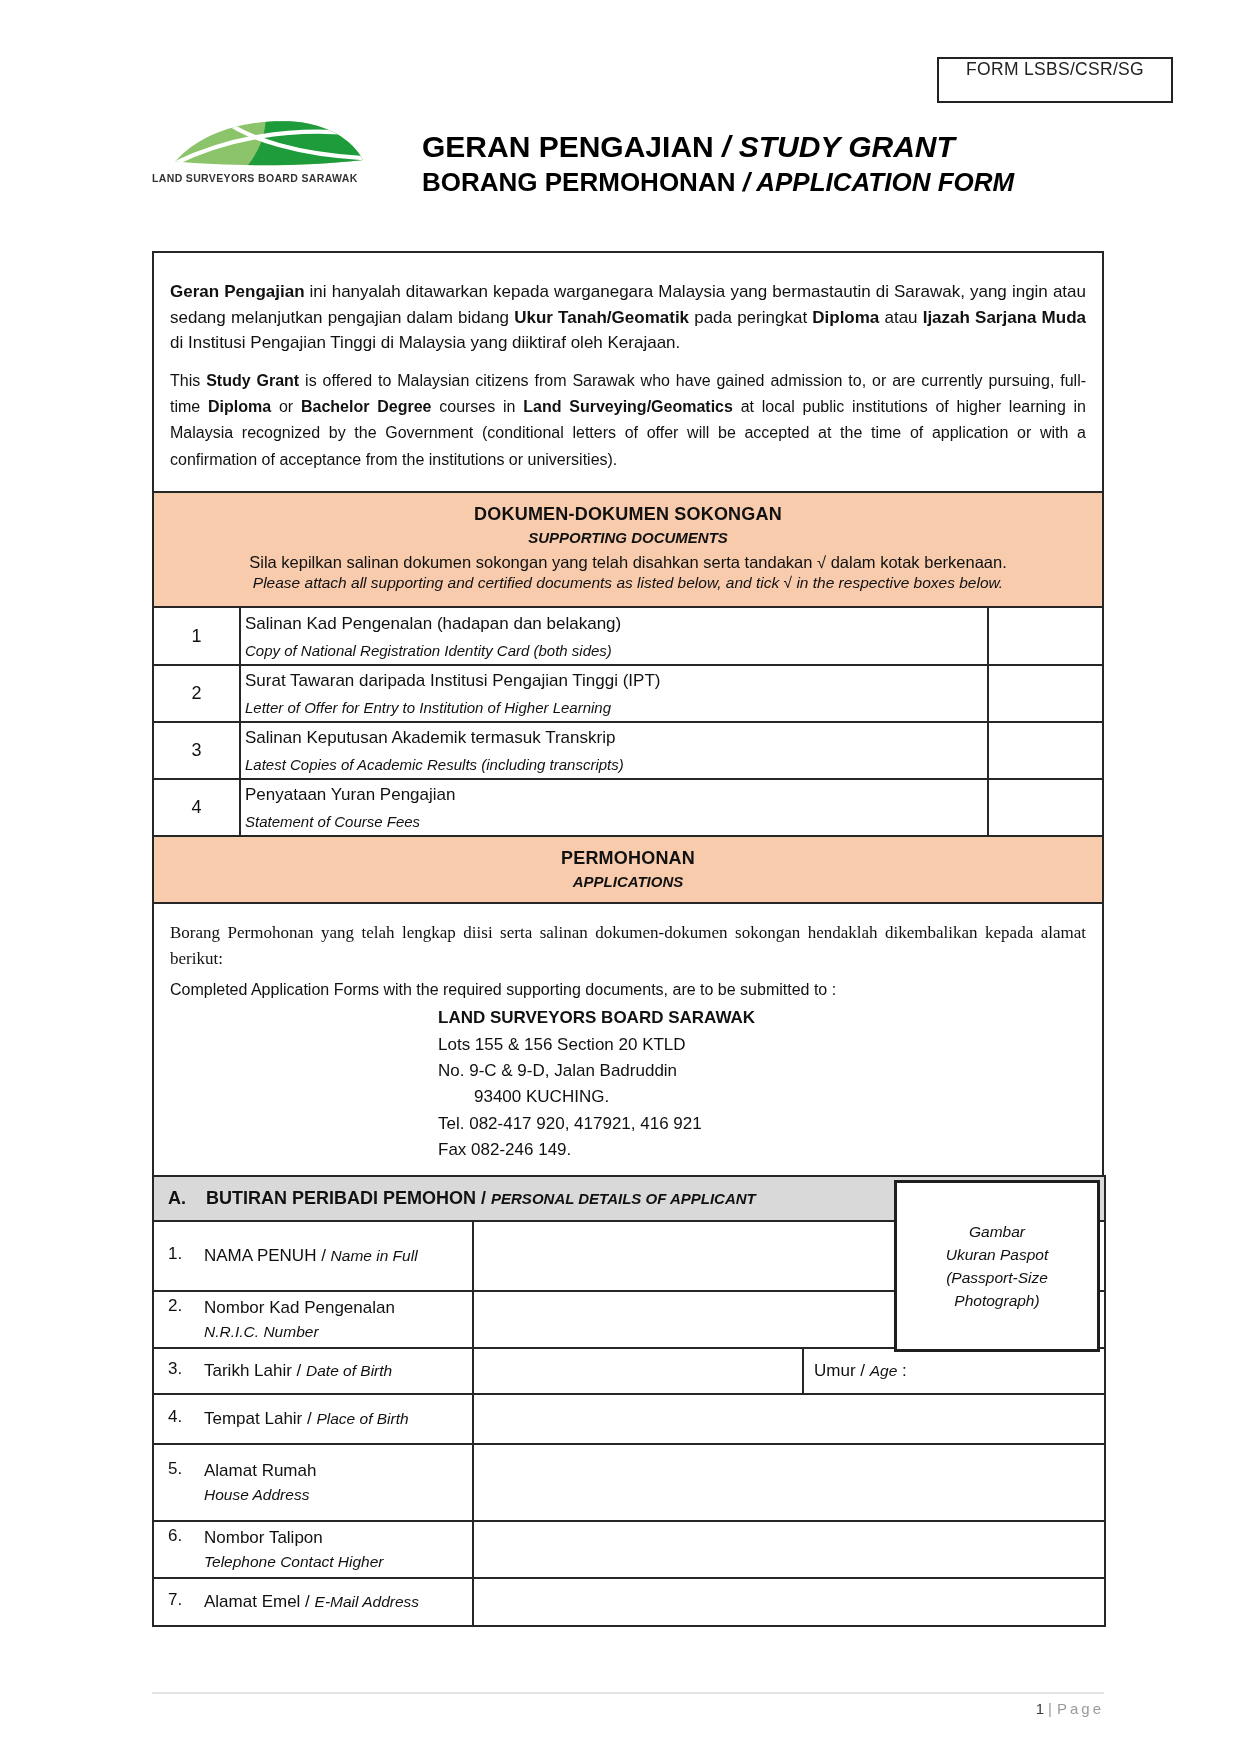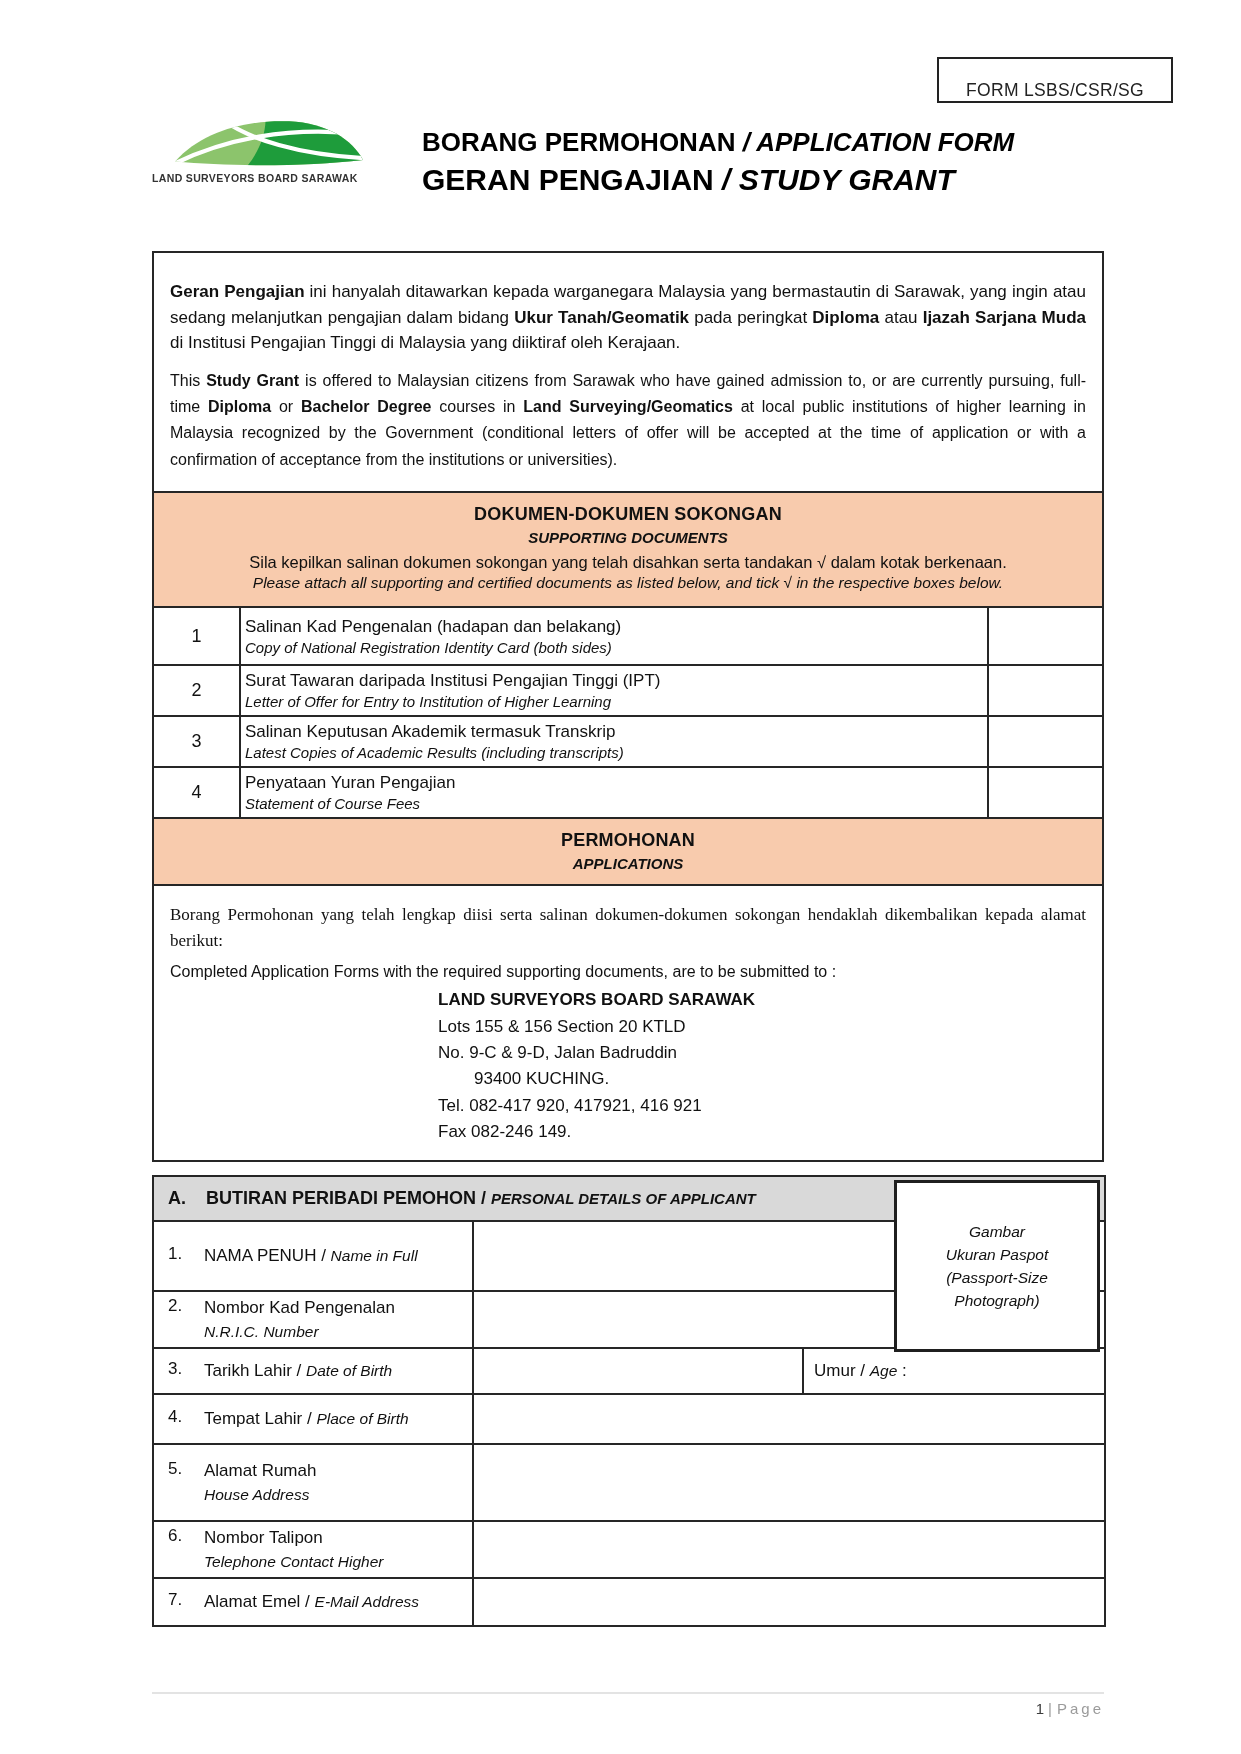--- a/index.html
+++ b/index.html
@@ -12,21 +12,21 @@
   *{box-sizing:border-box;}
   body{margin:0;background:#ffffff;}
   .page{
     position:relative;width:1241px;height:1754px;background:#fff;
     font-family:"Liberation Sans",sans-serif;color:#111;overflow:hidden;
   }
 
   
   .form-code-box{
     position:absolute;top:57px;left:937px;width:236px;height:46px;
-    border:2px solid #222;display:flex;align-items:flex-end;justify-content:center;
+    border:2px solid #222;display:flex;align-items:flex-start;justify-content:center;
     font-size:17.5px;color:#222;letter-spacing:.3px;
   }
 
   
   .doc-header{position:absolute;top:118px;left:152px;display:flex;align-items:flex-start;}
   .logo{width:240px;}
   .logo svg{display:block;width:226px;height:52px;margin-left:4px;}
   .logo-caption{font-size:10.5px;font-weight:700;color:#333;letter-spacing:.35px;margin-top:2px;white-space:nowrap;}
   .titles{margin-left:30px;padding-top:8px;}
   .title-line{font-size:26px;line-height:1.25;color:#000;white-space:nowrap;}
@@ -45,21 +45,21 @@
   .body-cell{padding:16px 16px 10px;}
   .para-my{font-size:17px;line-height:1.5;text-align:justify;margin:10px 0;}
   .para-my .b{font-weight:700;}
   .para-en{font-size:16px;line-height:1.65;text-align:justify;margin:12px 0 8px;}
   .para-en .b{font-weight:700;}
   .instr-my{font-size:16.5px;font-weight:400;margin-top:7px;}
   .instr-en{font-size:15.5px;font-style:italic;margin-top:2px;padding-bottom:2px;}
   .td-num{width:87px;text-align:center;font-size:18px;vertical-align:middle;}
   .td-desc{padding:5px 4px;vertical-align:middle;}
   .doc-my{font-size:17px;}
-  .doc-en{font-size:15px;font-style:italic;margin-top:2px;}
+  .doc-en{font-size:15px;font-style:italic;margin-top:8px;}
   .td-tick{width:115px;background:#fff;}
   #documents-rows td{height:48px;}
   #documents-rows tr:first-child td{height:58px;}
   .apps-cell{padding:6px 16px 14px;}
   .addr{margin-left:268px;font-size:17px;line-height:1.55;margin-top:2px;}
   .addr-name{font-weight:700;}
   .u{margin-left:36px;}
 
   
   .section-a{position:absolute;left:152px;top:1175px;width:887px;}
@@ -121,25 +121,25 @@
         <path class="logo-light" d="M4,52 C36,16 90,2 140,4 C185,6 215,26 228,50 C160,58 70,58 4,52 Z"></path>
         <g clip-path="url(#hillClip)">
           <path class="logo-dark" d="M112,0 L232,0 L232,62 L86,62 C104,42 112,20 112,0 Z"></path>
           <path d="M0,56 C60,26 140,8 232,20" fill="none" stroke="#ffffff" stroke-width="5"></path>
           <path d="M58,0 C92,26 152,44 232,48" fill="none" stroke="#ffffff" stroke-width="5"></path>
         </g>
       </svg>
       <div class="logo-caption">LAND SURVEYORS BOARD SARAWAK</div>
     </div>
     <div class="titles">
+      <div class="title-line title-line2">
+        <span class="b">GERAN PENGAJIAN</span><span class="i"> / </span><span class="i">STUDY GRANT</span>
+      </div>
       <div class="title-line">
         <span class="b">BORANG PERMOHONAN</span><span class="i"> / </span><span class="i">APPLICATION FORM</span>
-      </div>
-      <div class="title-line title-line2">
-        <span class="b">GERAN PENGAJIAN</span><span class="i"> / </span><span class="i">STUDY GRANT</span>
       </div>
     </div>
   </header>
 
   <div class="content">
     <table class="main">
       <tbody>
       <tr>
         <td class="body-cell" colspan="3">
           <p class="para-my"><span class="b">Geran Pengajian</span><span> ini hanyalah ditawarkan kepada warganegara Malaysia yang bermastautin di Sarawak, yang ingin atau sedang melanjutkan pengajian dalam bidang </span><span class="b">Ukur Tanah/Geomatik</span><span> pada peringkat </span><span class="b">Diploma</span><span> atau </span><span class="b">Ijazah Sarjana Muda</span><span> di Institusi Pengajian Tinggi di Malaysia yang diiktiraf oleh Kerajaan.</span></p>

